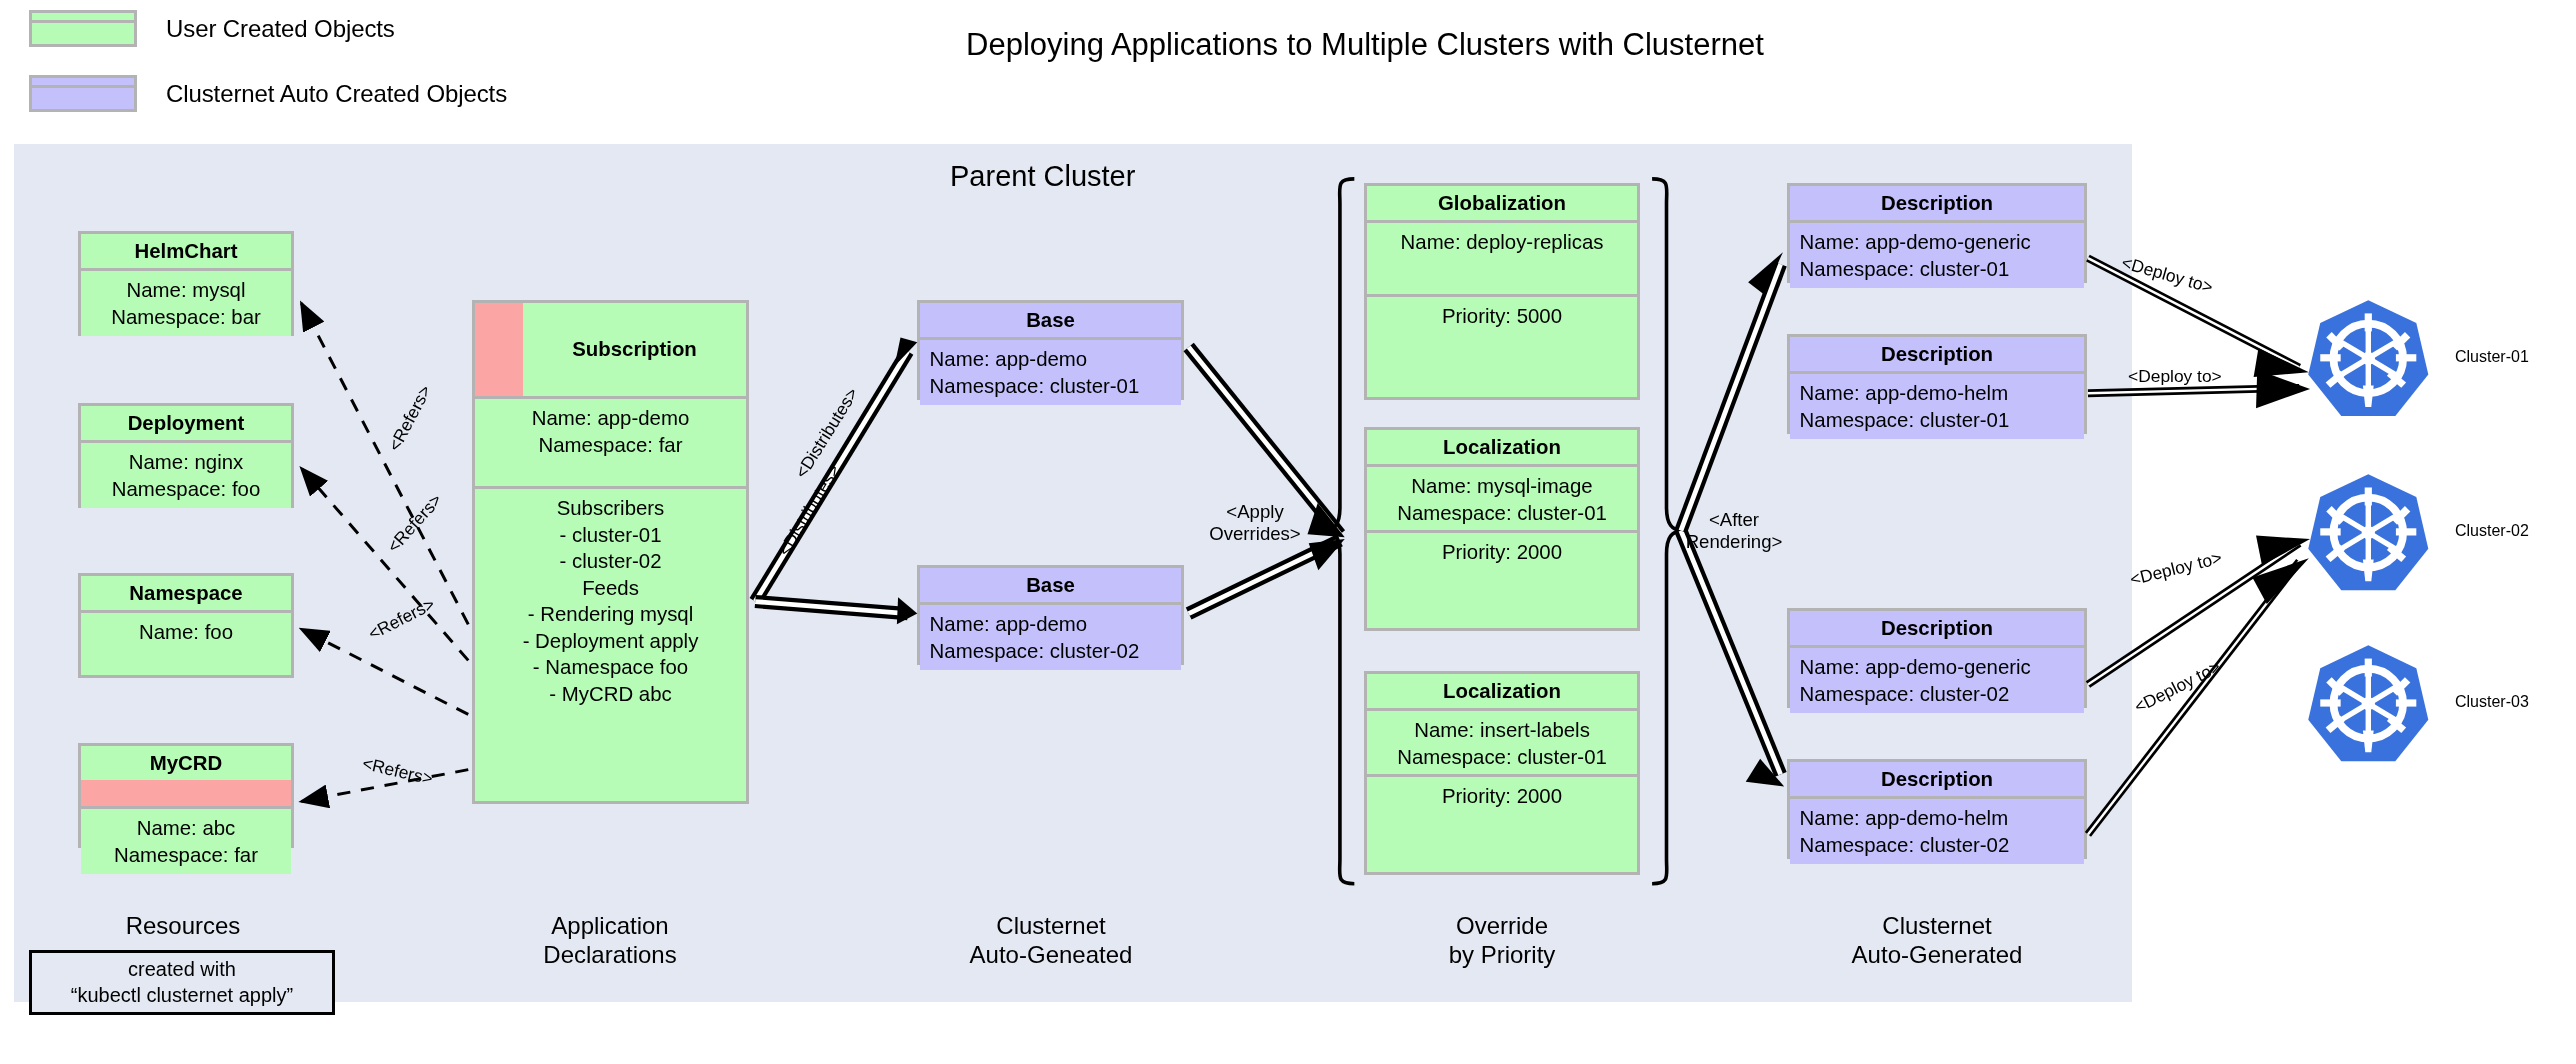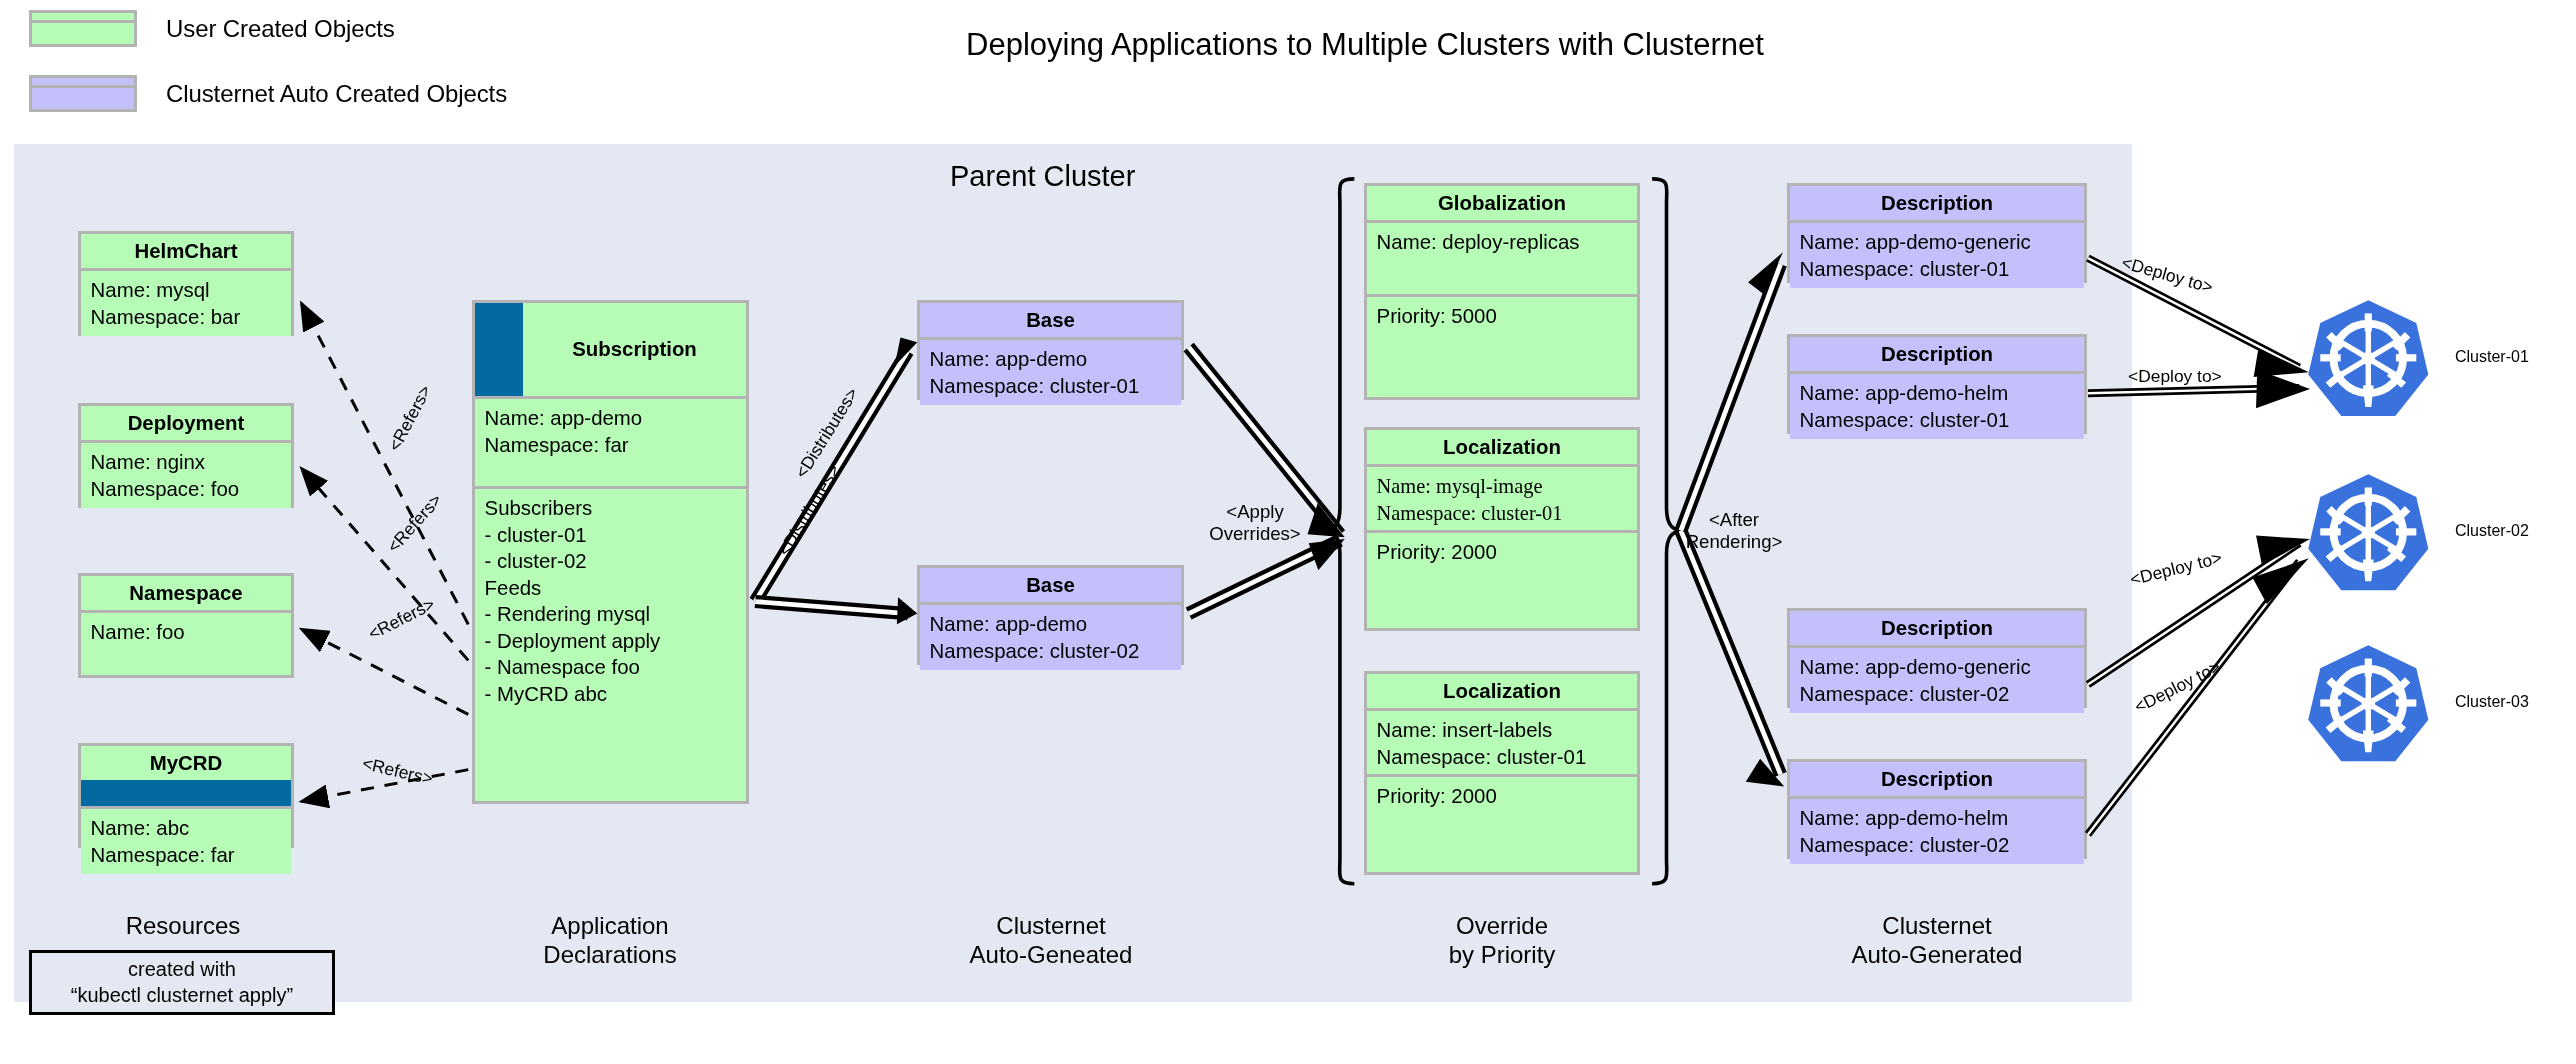--- a/index.html
+++ b/index.html
@@ -55,22 +55,22 @@
   .card .sec {
     padding: 6px 9.6px;
     display: flex; flex-direction: column; justify-content: flex-start;
   }
   .card .sec + .sec { border-top: 3.6px solid #b3b3b3; }
   .card .sec.head {
     font-weight: bold; text-align: center; align-items: center;
     justify-content: center;
   }
   .card .line { line-height: 1.30; white-space: nowrap; }
-  .green { background: #0369a1; }
-  .green .sec { background: #b6fcb6; }
+  .green { background: #fca5a5; }
+  .green .sec { background: #b6fcb6; align-items: center; }
   .purple { background: #c3c0fb; }
   .purple .sec { background: #c3c0fb; }
 
   
   .col-caption {
     position: absolute; text-align: center;
     font-size: 24px; line-height: 1.22; color: #000; white-space: nowrap;
   }
 
   
@@ -198,21 +198,21 @@
     <div class="sec" style="height:74px;">
       <div class="line">Name: deploy-replicas</div>
     </div>
     <div class="sec" style="flex:1;">
       <div class="line">Priority: 5000</div>
     </div>
   </div>
 
   <div class="card green" style="left:1364px; top:427px; width:276px; height:204px;">
     <div class="sec head" style="height:34px;">Localization</div>
-    <div class="sec" style="height:66px;font-family:Liberation Serif, serif;">
+    <div class="sec" style="height:66px;">
       <div class="line">Name: mysql-image</div>
       <div class="line">Namespace: cluster-01</div>
     </div>
     <div class="sec" style="flex:1;">
       <div class="line">Priority: 2000</div>
     </div>
   </div>
 
   <div class="card green" style="left:1364px; top:671px; width:276px; height:204px;">
     <div class="sec head" style="height:34px;">Localization</div>

